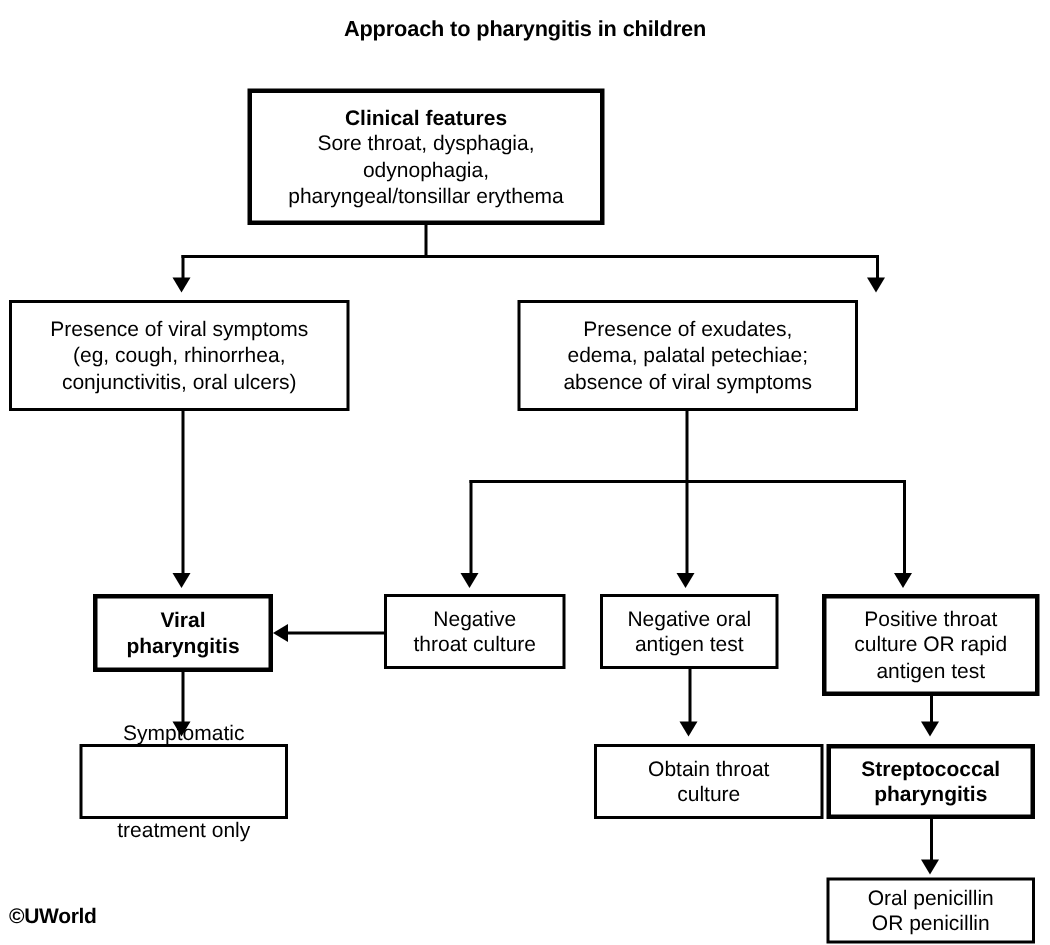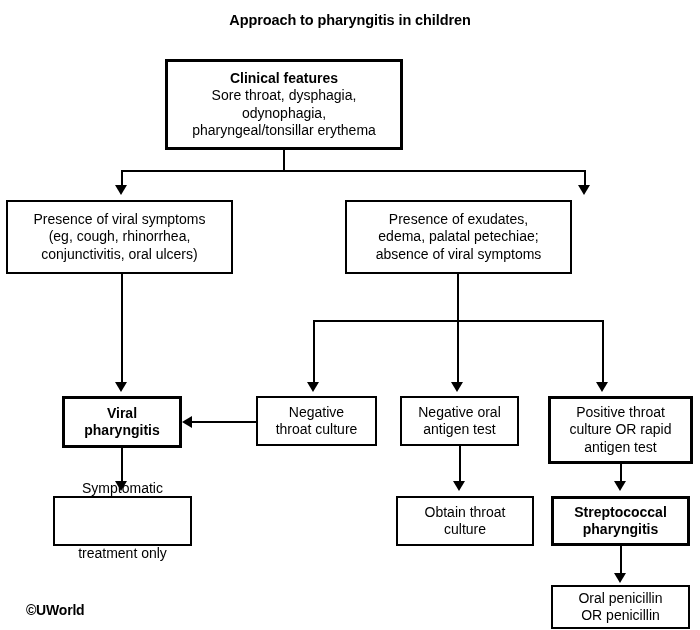--- a/index.html
+++ b/index.html
@@ -78,21 +78,20 @@
   }
 
   
   #watermark {
     position: absolute;
     left: 6px;
     top: 602px;
     font-size: 14px;
     font-weight: bold;
     letter-spacing: -0.2px;
-    margin-left: 20px;
   }
 </style>
 </head>
 <body>
 
 <div id="canvas">
 
   <div id="chart-title">Approach to pharyngitis in children</div>
 
   <div class="node thick" style="left:165px; top:59px; width:238px; height:91px;">
@@ -164,21 +163,21 @@
   <div class="arrow-down" style="left:453px; top:481px;"></div>
 
   <div class="vline" style="left:620px; top:464px; height:19px;"></div>
   <div class="arrow-down" style="left:614px; top:481px;"></div>
 
   <div class="node" style="left:53px; top:496px; width:139px; height:50px;gap:48px;">
     <span class="ln">Symptomatic</span>
     <span class="ln">treatment only</span>
   </div>
 
-  <div class="node" style="left:396px; top:496px; width:138px; height:50px;">
+  <div class="node" style="left:396px; top:496px; width:153px; height:50px;">
     <span class="ln">Obtain throat</span>
     <span class="ln">culture</span>
   </div>
 
   <div class="node thick bold-text" style="left:551px; top:496px; width:139px; height:50px;">
     <span class="ln">Streptococcal</span>
     <span class="ln">pharyngitis</span>
   </div>
 
   <div class="vline" style="left:620px; top:546px; height:29px;"></div>

